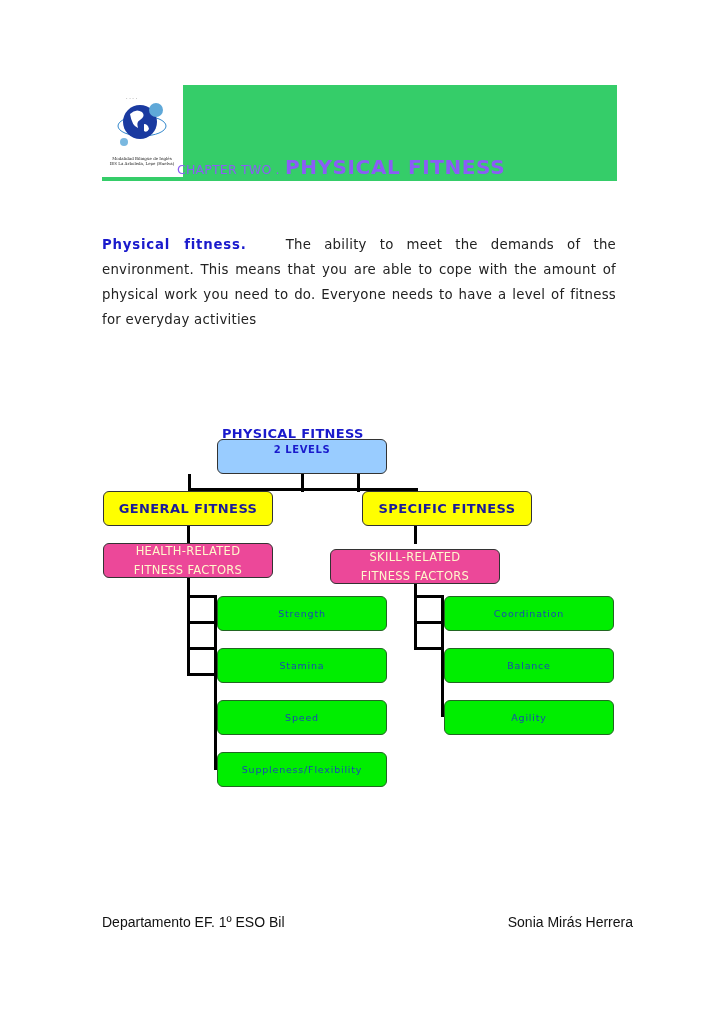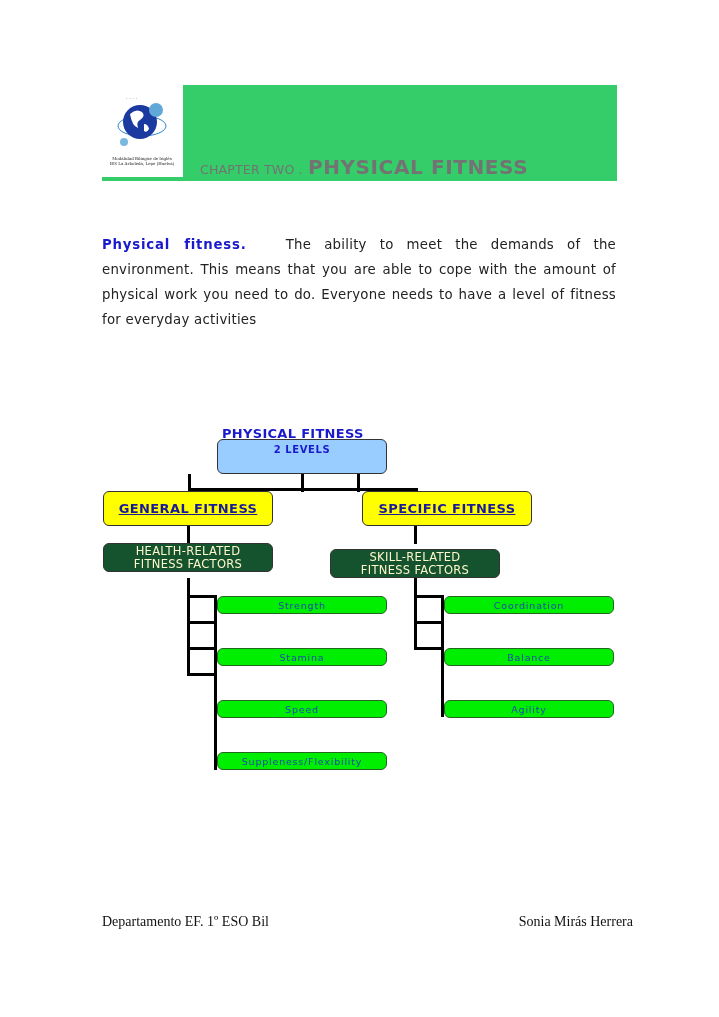--- a/index.html
+++ b/index.html
@@ -5,39 +5,39 @@
     html, body { margin: 0; padding: 0; background: #ffffff; }
     body { width: 719px; height: 1017px; position: relative; overflow: hidden; font-family: "DejaVu Sans", sans-serif; }
     .abs { position: absolute; }
 
     
     .header-band { left: 183px; top: 85px; width: 434px; height: 96px; background: #35cd69; }
     .header-bottom { left: 102px; top: 177px; width: 515px; height: 4px; background: #35cd69; }
     .logo { left: 102px; top: 86px; width: 80px; height: 91px; background: #fff; }
     .logo svg { position: absolute; left: 14px; top: 6px; }
     .logo-text { position: absolute; left: 0; top: 70px; width: 80px; text-align: center; font-family: "DejaVu Serif", serif; font-size: 4px; line-height: 5px; color: #222; }
-    .chapter { left: 200px; top: 155px; color: #737373; white-space: nowrap; }
+    .chapter { left: 177px; top: 155px; color: #8b5cf6; white-space: nowrap; }
     .chapter .small { font-size: 12.5px; letter-spacing: 0.2px; }
     .chapter .big { font-size: 20px; font-weight: bold; letter-spacing: 0.6px; }
 
     
     .para { left: 102px; top: 232px; width: 514px; font-size: 13.3px; line-height: 25px; color: #222; text-align: justify; letter-spacing: 0.25px; }
     .para .term { color: #1a1acc; font-weight: bold; letter-spacing: 0.8px; }
 
     
     .line { background: #000; position: absolute; }
     .box { position: absolute; box-sizing: border-box; border: 1.5px solid #333; border-radius: 6px; display: flex; align-items: center; justify-content: center; text-align: center; }
     .root-title { left: 222px; top: 426px; font-size: 13px; font-weight: bold; color: #1a1acc; letter-spacing: 0.3px; text-decoration: underline; text-decoration-color: #1a1acc; }
     .root-box { left: 217px; top: 439px; width: 170px; height: 35px; background: #99ccff; align-items: flex-start; padding-top: 4px; font-size: 10px; font-weight: bold; color: #1a1acc; letter-spacing: 0.6px; }
-    .lvl-box { width: 170px; height: 35px; background: #ffff00; font-size: 13px; font-weight: bold; color: #1a1a99; letter-spacing: 0.4px; text-decoration: underline; }
-    .fac-box { width: 170px; height: 29px; background: #14532d; font-size: 11.5px; line-height: 13px; color: #fff8cc; letter-spacing: 0.3px; }
-    .leaf { width: 170px; height: 18px; background: #00ee00; font-size: 9.5px; color: #1a4ab0; letter-spacing: 0.8px; border-color: #226622; }
+    .lvl-box { width: 170px; height: 35px; background: #ffff00; font-size: 13px; font-weight: bold; color: #1a1a99; letter-spacing: 0.4px; }
+    .fac-box { width: 170px; height: 35px; background: #ec4899; font-size: 11.5px; line-height: 19px; color: #fff8cc; letter-spacing: 0.3px; }
+    .leaf { width: 170px; height: 35px; background: #00ee00; font-size: 9.5px; color: #1a4ab0; letter-spacing: 0.8px; border-color: #226622; }
 
     
-    .footer { top: 914px; font-family: Liberation Serif, serif; font-size: 14px; color: #111; }
+    .footer { top: 914px; font-family: Liberation Sans, sans-serif; font-size: 14px; color: #111; }
   </style>
 </head>
 <body>
 
 <div class="abs header-band"></div>
 <div class="abs header-bottom"></div>
 <div class="abs logo">
   <svg width="52" height="62" viewBox="0 0 52 62">
     <ellipse cx="26" cy="34" rx="24" ry="10" fill="none" stroke="#3388cc" stroke-width="1"></ellipse>
     <circle cx="24" cy="30" r="17" fill="#1a3aa0"></circle>

